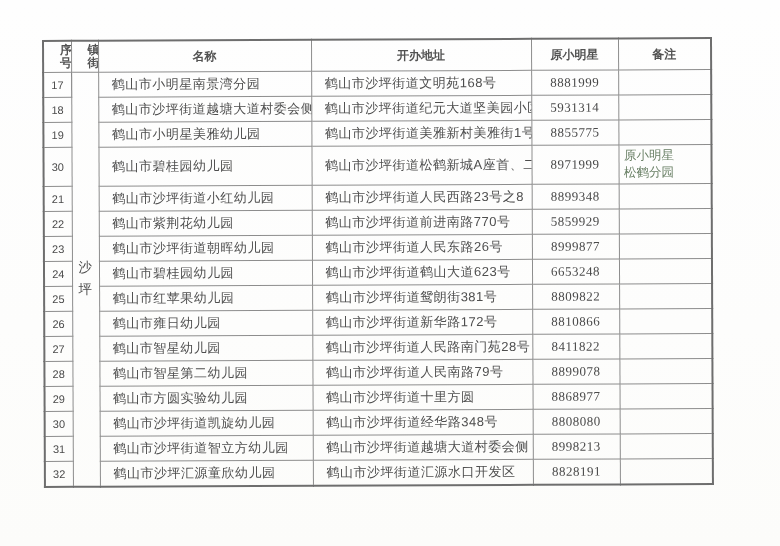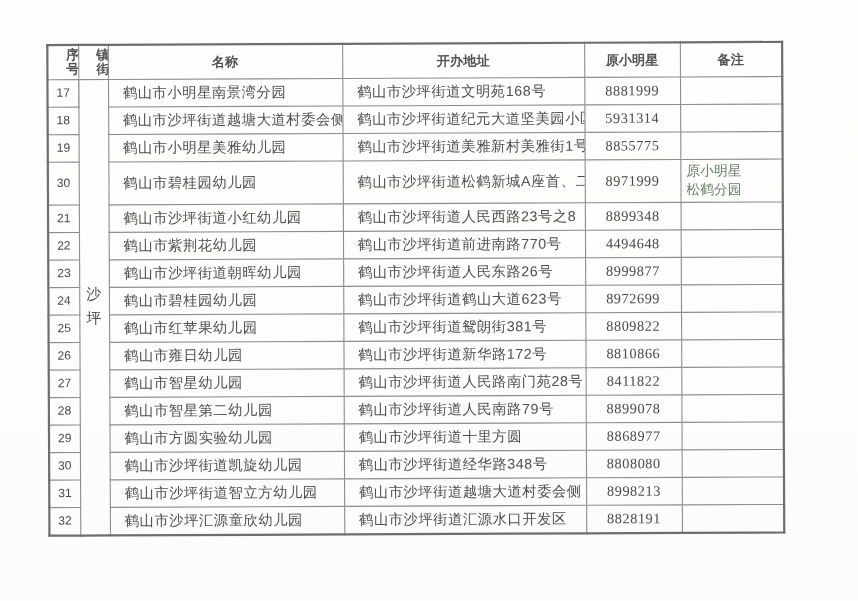--- a/index.html
+++ b/index.html
@@ -149,35 +149,35 @@
           <td class="cell-serial">21</td>
           <td class="cell-name">鹤山市沙坪街道小红幼儿园</td>
           <td class="cell-address">鹤山市沙坪街道人民西路23号之8</td>
           <td class="cell-phone">8899348</td>
           <td class="cell-remark"></td>
         </tr>
         <tr>
           <td class="cell-serial">22</td>
           <td class="cell-name">鹤山市紫荆花幼儿园</td>
           <td class="cell-address">鹤山市沙坪街道前进南路770号</td>
-          <td class="cell-phone">4494648</td>
+          <td class="cell-phone">5859929</td>
           <td class="cell-remark"></td>
         </tr>
         <tr>
           <td class="cell-serial">23</td>
           <td class="cell-name">鹤山市沙坪街道朝晖幼儿园</td>
           <td class="cell-address">鹤山市沙坪街道人民东路26号</td>
           <td class="cell-phone">8999877</td>
           <td class="cell-remark"></td>
         </tr>
         <tr>
           <td class="cell-serial">24</td>
           <td class="cell-name">鹤山市碧桂园幼儿园</td>
           <td class="cell-address">鹤山市沙坪街道鹤山大道623号</td>
-          <td class="cell-phone">8972699</td>
+          <td class="cell-phone">6653248</td>
           <td class="cell-remark"></td>
         </tr>
         <tr>
           <td class="cell-serial">25</td>
           <td class="cell-name">鹤山市红苹果幼儿园</td>
           <td class="cell-address">鹤山市沙坪街道鸳朗街381号</td>
           <td class="cell-phone">8809822</td>
           <td class="cell-remark"></td>
         </tr>
         <tr>

